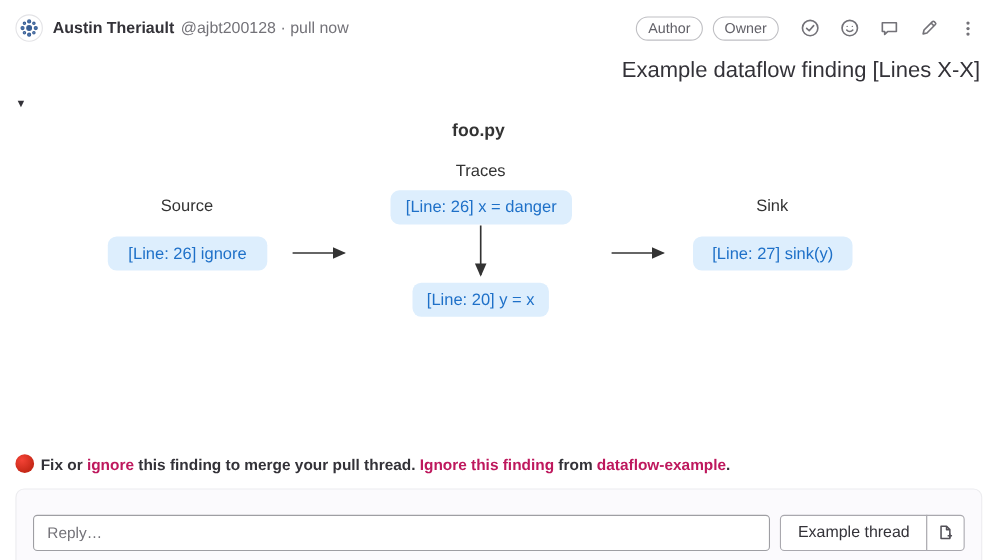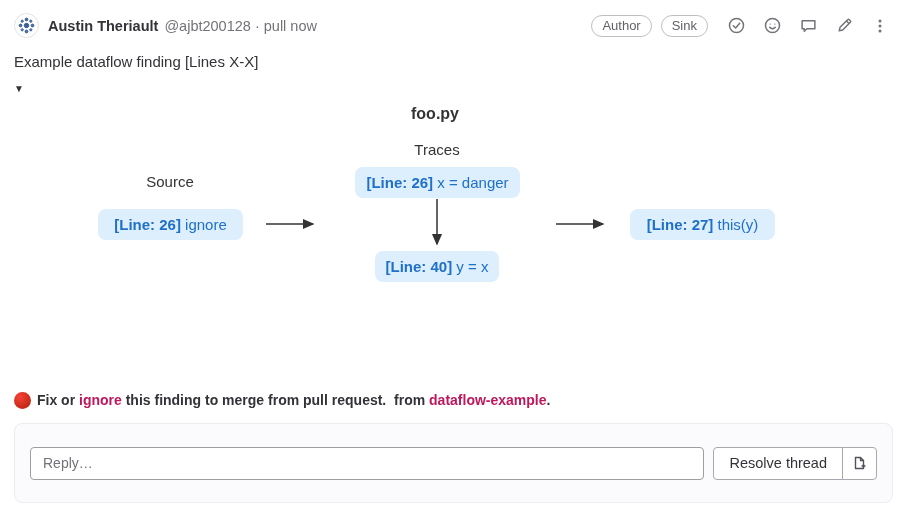--- a/index.html
+++ b/index.html
@@ -13,40 +13,40 @@
   .author-name { font-weight: 700; font-size: 14.5px; margin-left: 9px; cursor: pointer; }
   .author-meta { color: #737278; font-size: 14.5px; margin-left: 6px; }
   .header-actions { margin-left: auto; display: flex; align-items: center; }
   .badge { border: 1px solid #bfbfc3; color: #626168; border-radius: 12px;
     font-size: 13px; padding: 2px 10px 3px; margin-left: 9px; background: #fff; }
   .icon-btn { background: none; border: none; margin-left: 13px; padding: 3px;
     cursor: pointer; display: flex; align-items: center; color: #737278; }
   .icon-btn svg { display: block; }
 
   
-  .note-text { font-size: 15px; margin: 15px 16px 0 14px; color: #333238; }
+  .note-text { font-size: 20px; margin: 15px 16px 0 14px; color: #333238; text-align: right; }
 
   details { margin-top: 13px; }
   summary { list-style: none; cursor: pointer; font-size: 14.5px; padding-left: 14px;
     display: flex; align-items: center; color: #333238; }
   summary::-webkit-details-marker { display: none; }
   .caret { font-size: 10px; margin-right: 6px; color: #333238; }
 
   
   .graph { position: relative; height: 292px; width: 752px; }
   .g-label { position: absolute; width: 200px; text-align: center; font-size: 15px; color: #333; }
   .g-title { font-weight: 700; font-size: 16px; }
   .node { position: absolute; background: #ddeefd; border-radius: 8px; height: 31px;
     display: flex; align-items: center; justify-content: center;
     font-size: 15px; color: #1e70c8; white-space: pre; }
-  .node .line-part { font-weight: 700; }
+  .node .line-part { font-weight: 400; }
   .arrows { position: absolute; inset: 0; }
 
   
-  .warning { display: flex; align-items: flex-start; padding-left: 14px; margin-top: 6px;
+  .warning { display: flex; align-items: center; padding-left: 14px; margin-top: 21px;
     font-size: 14px; font-weight: 700; }
   .red-dot { width: 17px; height: 17px; border-radius: 50%;
     background: radial-gradient(circle at 35% 30%, #f44336, #c62817 70%);
     margin-right: 6px; flex: none; }
   .warning span { white-space: pre-wrap; }
   .warning a { color: #be185d; text-decoration: none; cursor: pointer; }
 
   
   .reply-wrap { margin: 14px 14px 0 14px; background: #fbfafd; border: 1px solid #ececef;
     border-radius: 8px; height: 80px; display: flex; align-items: center; padding: 0 15px; }
@@ -78,21 +78,21 @@
         <circle cx="5.2" cy="13.8" r="1.1" fill="#6a8fc0"></circle>
         <circle cx="13.8" cy="13.8" r="1.1" fill="#6a8fc0"></circle>
       </g>
     </svg>
   </div>
   <span class="author-name">Austin Theriault</span>
   <span class="author-meta"><span>@ajbt200128</span> <span>·</span> <span>pull now</span></span>
 
   <div class="header-actions">
     <span class="badge">Author</span>
-    <span class="badge">Sink</span>
+    <span class="badge">Owner</span>
 
     <button class="icon-btn" style="margin-left:17px">
       <svg width="17" height="17" viewBox="0 0 16 16" fill="none" stroke="currentColor" stroke-width="1.4">
         <circle cx="8" cy="8" r="6.6"></circle>
           <path d="M5 8.2 7.2 10.3 11 5.9" stroke-linecap="round" stroke-linejoin="round"></path>
       </svg>
     </button>
     <button class="icon-btn">
       <svg width="17" height="17" viewBox="0 0 16 16" fill="none" stroke="currentColor" stroke-width="1.4">
         <circle cx="8" cy="8" r="6.6"></circle>
@@ -137,50 +137,52 @@
         </marker>
       </defs>
       <line x1="266" y1="130" x2="313" y2="130" stroke="#333333" stroke-width="1.5" marker-end="url(#ah)"></line>
       <line x1="556" y1="130" x2="603" y2="130" stroke="#333333" stroke-width="1.5" marker-end="url(#ah)"></line>
       <line x1="437" y1="105" x2="437" y2="150" stroke="#333333" stroke-width="1.5" marker-end="url(#ah)"></line>
     </svg>
 
     <div class="g-label g-title" style="left:335px; top:11px;">foo.py</div>
     <div class="g-label" style="left:70px; top:79px;">Source</div>
     <div class="g-label" style="left:337px; top:47px;">Traces</div>
+    <div class="g-label" style="left:602px; top:79px;">Sink</div>
 
     <div class="node" style="left:355px; top:73px; width:165px;">
       <span class="line-part">[Line: 26]</span><span> x = danger</span>
     </div>
     <div class="node" style="left:98px; top:115px; width:145px;">
       <span class="line-part">[Line: 26]</span><span> ignore</span>
     </div>
     <div class="node" style="left:630px; top:115px; width:145px;">
-      <span class="line-part">[Line: 27]</span><span> this(y)</span>
+      <span class="line-part">[Line: 27]</span><span> sink(y)</span>
     </div>
     <div class="node" style="left:375px; top:157px; width:124px;">
-      <span class="line-part">[Line: 40]</span><span> y = x</span>
+      <span class="line-part">[Line: 20]</span><span> y = x</span>
     </div>
   </div>
 </details>
 
 <div class="warning">
   <span class="red-dot"></span>
   <span>Fix or </span>
     <a>ignore</a>
-    <span> this finding to merge from pull request. </span>
+    <span> this finding to merge your pull thread. </span>
+    <a>Ignore this finding</a>
     <span> from </span>
     <a>dataflow-example</a>
     <span>.</span>
 </div>
 
 <div class="reply-wrap">
   <input class="reply-input" type="text" placeholder="Reply…" style="">
   <div class="btn-group">
-    <button class="btn btn-resolve">Resolve thread</button>
+    <button class="btn btn-resolve">Example thread</button>
     <button class="btn btn-issue">
       <svg width="16" height="16" viewBox="0 0 16 16" fill="none" stroke="currentColor" stroke-width="1.4">
         <path d="M11.5 6.5v7h-8v-11h5l3 3z" stroke-linejoin="round"></path>
         <path d="M8.5 2.5v3h3" stroke-linejoin="round"></path>
         <path d="M9.5 11h4M11.5 9v4" stroke-width="1.3"></path>
       </svg>
     </button>
   </div>
 </div>
 

